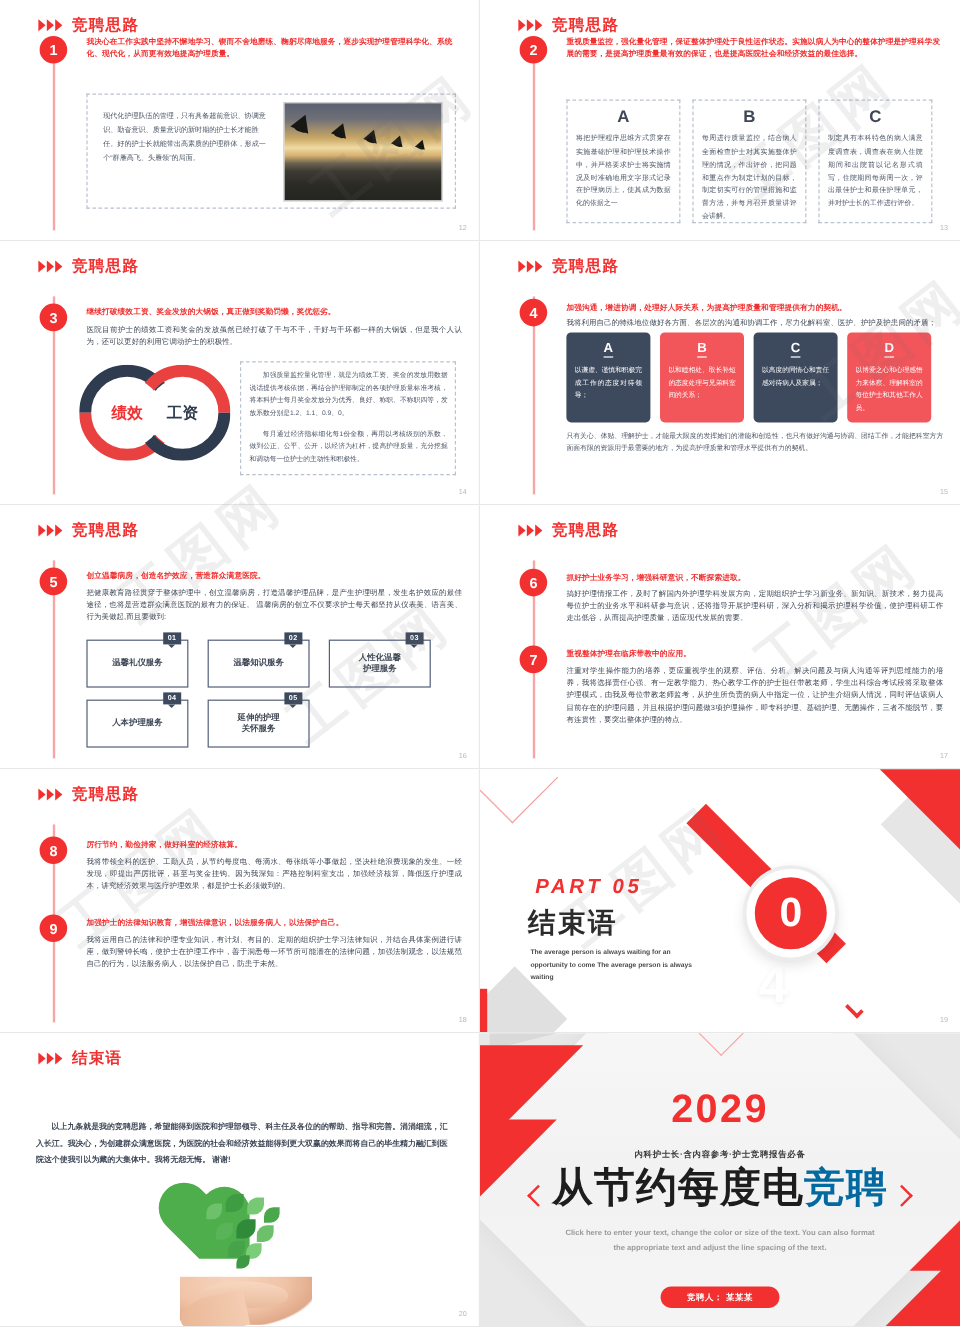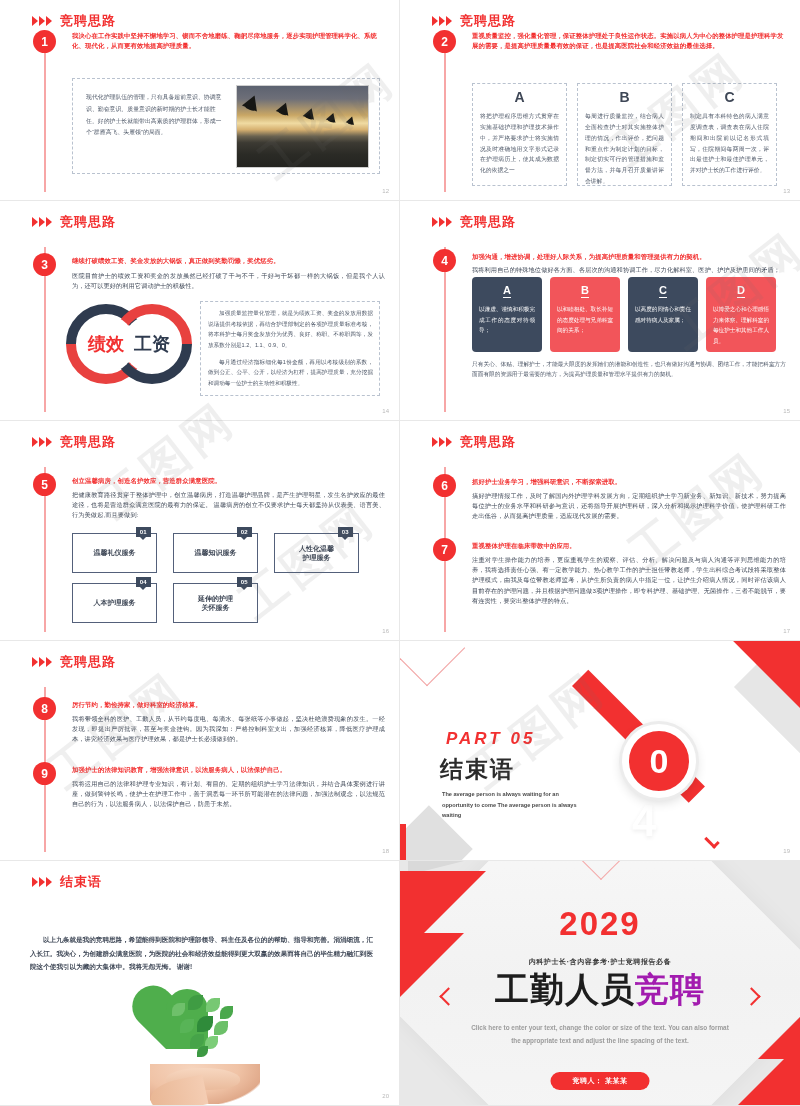--- a/index.html
+++ b/index.html
@@ -124,21 +124,21 @@
   .rt.top { top: 0; } .rt.bot { top: 40px; }
   .rt > span {
     position: absolute; left: 0; width: 80px; height: 80px;
     border-radius: 50%; box-sizing: border-box;
   }
   .rt.top > span { top: 0; }
   .rt.bot > span { top: -40px; }
   .venn-lbl {
     position: absolute; top: 50%; transform: translateY(-50%);
     width: 80px; text-align: center;
-    font-size: 18px; font-weight: bold; z-index: 4;
+    font-size: 13px; font-weight: bold; z-index: 4;
   }
   .venn-disc {
     position: absolute; top: 11px; width: 58px; height: 58px;
     border-radius: 50%; background: #fff; z-index: 3;
   }
   .s3-dash { left: 200px; top: 100px; width: 180px; height: 95px; }
   .s3-dash-t {
     position: absolute; left: 208px; top: 107px; width: 165px;
     color: #4b5565; font-size: 5.6px; line-height: 1.9; text-align: justify;
     text-indent: 11px;
@@ -352,21 +352,21 @@
   .cover .eyebrow {
     position: absolute; left: 0; right: 0; top: 96px;
     text-align: center; color: #3a3a3a;
     font-size: 7px; font-weight: bold; letter-spacing: .6px;
   }
   .cover .maintitle {
     position: absolute; left: 0; right: 0; top: 106px;
     text-align: center; font-size: 34px; font-weight: bold;
     letter-spacing: 1px; color: #1d1d1d; white-space: nowrap;
   }
-  .cover .maintitle em { font-style: normal; color: #a21caf; font-family: Liberation Mono, monospace; }
+  .cover .maintitle em { font-style: normal; color: #0369a1; font-family: Liberation Mono, monospace; }
   .cover .arrow-l, .cover .arrow-r {
     position: absolute; top: 129px; width: 13px; height: 13px;
   }
   .cover .arrow-l { left: 42px; border-left: 2.6px solid #f23030; border-bottom: 2.6px solid #f23030; transform: rotate(45deg); }
   .cover .arrow-r { right: 42px; border-right: 2.6px solid #f23030; border-top: 2.6px solid #f23030; transform: rotate(45deg); }
   .cover .desc {
     position: absolute; left: 70px; right: 70px; top: 160px;
     text-align: center; color: #9b9b9b;
     font-size: 6.4px; font-weight: bold; line-height: 2.05;
   }
@@ -677,21 +677,21 @@
     <div class="tl-grey"></div>
     <div class="tl-red"></div>
     <div class="tl-red2"></div>
     <div class="br-red"></div>
     <div class="br-red2"></div>
     <div class="vchev-red"></div>
 
     <div class="year">2029</div>
     <div class="eyebrow">内科护士长·含内容参考·护士竞聘报告必备</div>
     <div class="maintitle">
-      <span>工勤人员</span><em>竞聘</em>
+      <span>从节约每度电</span><em>竞聘</em>
     </div>
     <div class="arrow-l"></div>
     <div class="arrow-r"></div>
     <div class="desc">Click here to enter your text, change the color or size of the text. You can also format the appropriate text and adjust the line spacing of the text.</div>
     <div class="pill">竞聘人： 某某某</div>
   </div>
 
   <div class="wm">
     <span style="left:90px;  top:430px;">工图网</span>
     <span style="left:600px; top:80px;">工图网</span>

